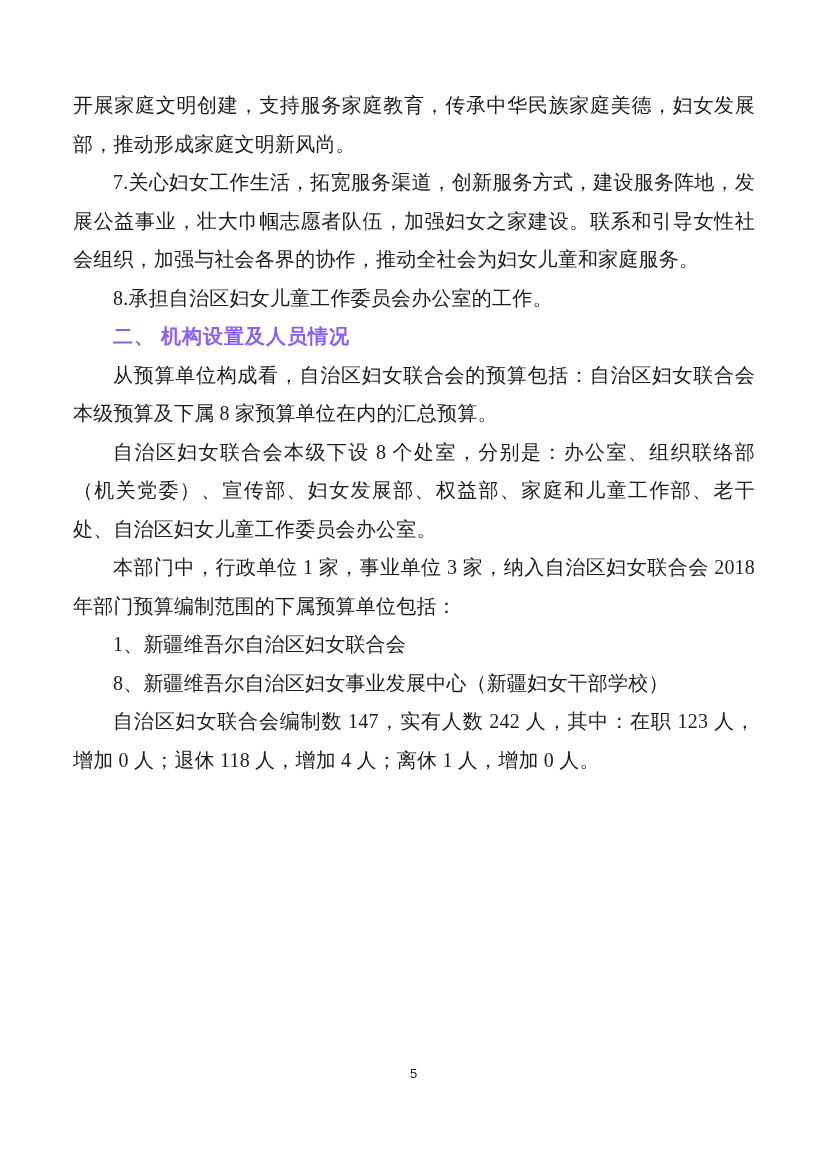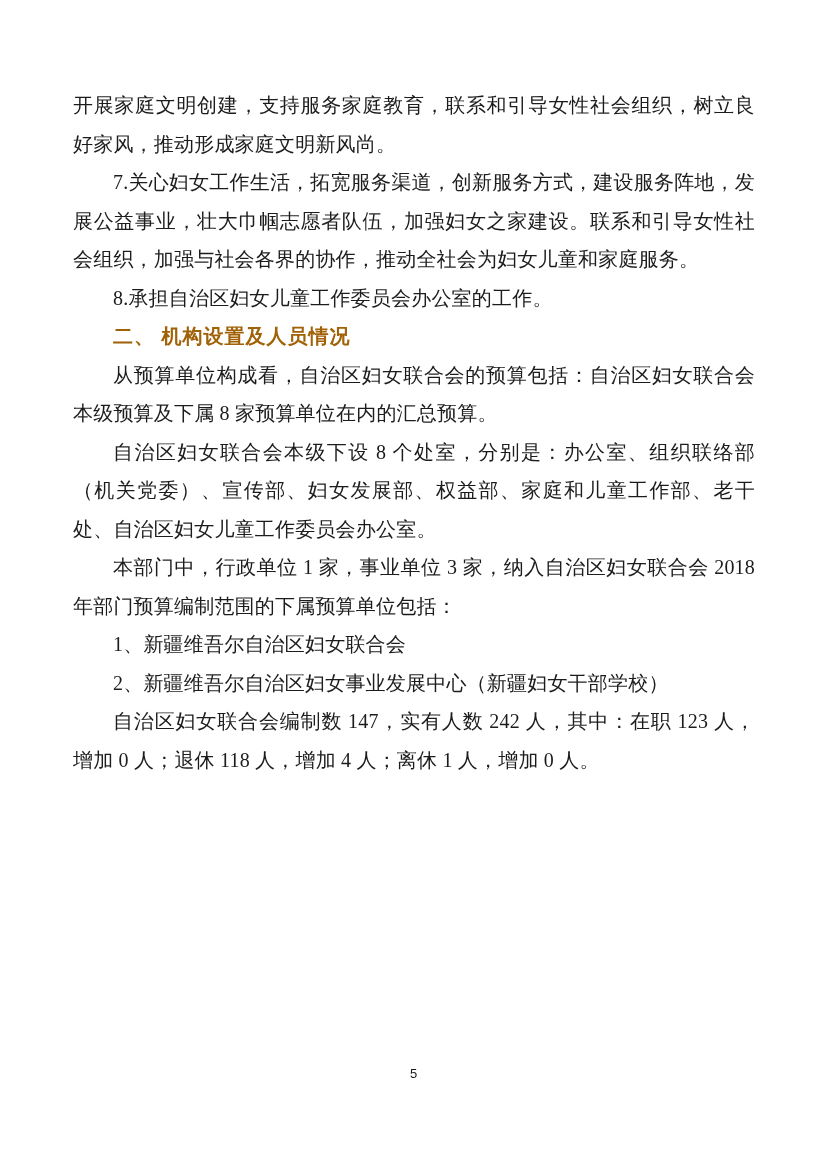--- a/index.html
+++ b/index.html
@@ -24,47 +24,47 @@
     margin: 0;
     line-height: 38.5px;
     text-align: justify;
     text-justify: inter-character;
     letter-spacing: 0.2px;
   }
   .doc-body p.indent {
     text-indent: 2em;
   }
   .doc-body p.heading {
-    font-family: Liberation Sans, sans-serif;
+    font-family: Liberation Serif, serif;
     font-weight: bold;
     text-indent: 2em;
     letter-spacing: 1px;
-    color: #a16207;
+    color: #8b5cf6;
   }
   .page-number {
     position: absolute;
     top: 1066px;
     left: 0;
     right: 0;
     text-align: center;
     font-size: 13px;
     font-family: "Liberation Sans", "DejaVu Sans", sans-serif;
     color: #1c1c1c;
   }
 </style>
 </head>
 <body>
 
 <div class="page">
   <div class="doc-body" id="doc-body">
-      <p class="no-indent">开展家庭文明创建，支持服务家庭教育，联系和引导女性社会组织，树立良好家风，推动形成家庭文明新风尚。</p>
+      <p class="no-indent">开展家庭文明创建，支持服务家庭教育，传承中华民族家庭美德，妇女发展部，推动形成家庭文明新风尚。</p>
       <p class="indent">7.关心妇女工作生活，拓宽服务渠道，创新服务方式，建设服务阵地，发展公益事业，壮大巾帼志愿者队伍，加强妇女之家建设。联系和引导女性社会组织，加强与社会各界的协作，推动全社会为妇女儿童和家庭服务。</p>
       <p class="indent">8.承担自治区妇女儿童工作委员会办公室的工作。</p>
       <p class="heading">二、 机构设置及人员情况</p>
       <p class="indent">从预算单位构成看，自治区妇女联合会的预算包括：自治区妇女联合会本级预算及下属 8 家预算单位在内的汇总预算。</p>
       <p class="indent">自治区妇女联合会本级下设 8 个处室，分别是：办公室、组织联络部（机关党委）、宣传部、妇女发展部、权益部、家庭和儿童工作部、老干处、自治区妇女儿童工作委员会办公室。</p>
       <p class="indent">本部门中，行政单位 1 家，事业单位 3 家，纳入自治区妇女联合会 2018 年部门预算编制范围的下属预算单位包括：</p>
       <p class="indent list-item">1、新疆维吾尔自治区妇女联合会</p>
-      <p class="indent list-item">2、新疆维吾尔自治区妇女事业发展中心（新疆妇女干部学校）</p>
+      <p class="indent list-item">8、新疆维吾尔自治区妇女事业发展中心（新疆妇女干部学校）</p>
       <p class="indent">自治区妇女联合会编制数 147，实有人数 242 人，其中：在职 123 人，增加 0 人；退休 118 人，增加 4 人；离休 1 人，增加 0 人。</p>
     </div>
   <div class="page-number">5</div>
 </div>
 
 </body></html>

